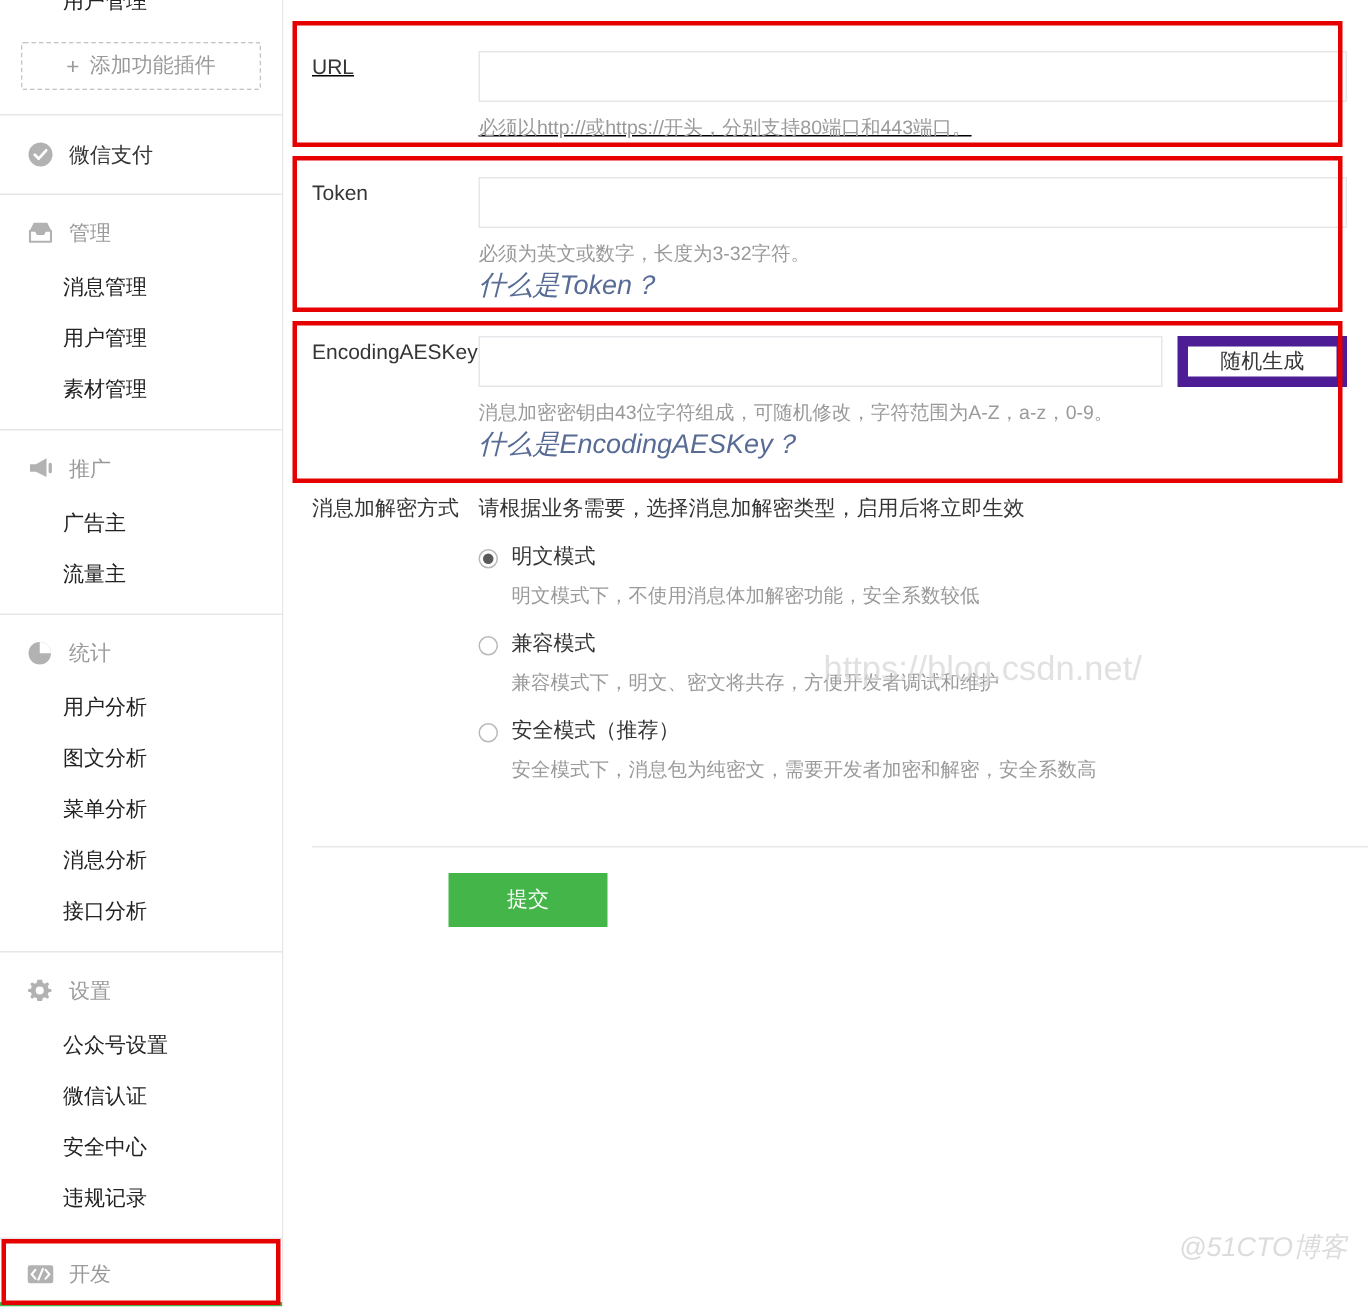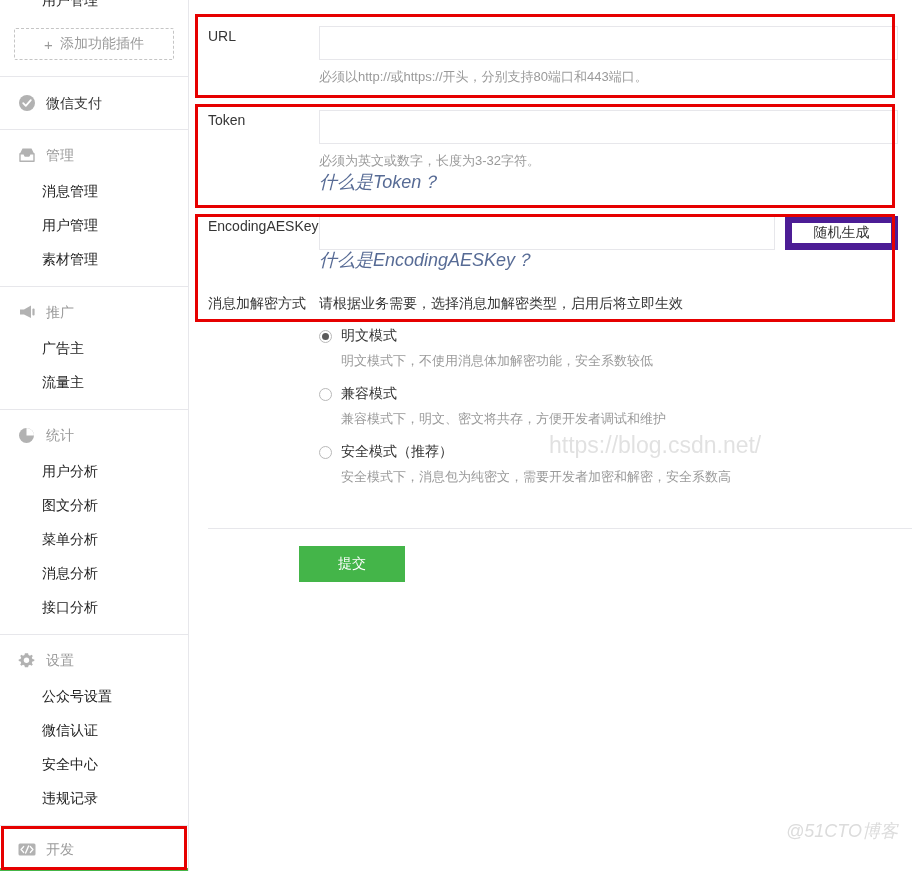--- a/index.html
+++ b/index.html
@@ -341,21 +341,21 @@
       <div class="sb-active-wrap">
         <div class="sb-active">基本配置</div>
       </div>
     </div>
 
     <div class="redbox-sidebar"></div>
   </div>
 
   <div class="main">
 
-    <div class="form-row" style="margin-top:26px;">
+    <div class="form-row" style="margin-top:34px;text-decoration:underline;">
       <div class="f-label">URL</div>
       <div class="f-body">
         <input class="inp" type="text" value="" style="">
         <div class="hint">必须以http://或https://开头，分别支持80端口和443端口。</div>
       </div>
     </div>
 
     <div class="form-row" style="margin-top:22px;">
       <div class="f-label">Token</div>
       <div class="f-body">
@@ -365,20 +365,21 @@
       </div>
     </div>
 
     <div class="form-row" style="margin-top:23px;">
       <div class="f-label">EncodingAESKey</div>
       <div class="f-body">
         <div class="inp-with-btn">
           <input class="inp" type="text" value="" style="">
           <button class="btn-gen">随机生成</button>
         </div>
+        <div class="hint">消息加密密钥由43位字符组成，可随机修改，字符范围为A-Z，a-z，0-9。</div>
         <a class="link">什么是EncodingAESKey？</a>
       </div>
     </div>
 
     <div class="form-row" style="margin-top:23px;font-family:Liberation Mono, monospace;">
       <div class="f-label">消息加解密方式</div>
       <div class="f-body" style="padding-right:20px;">
         <div class="radio-intro">请根据业务需要，选择消息加解密类型，启用后将立即生效</div>
 
         <div class="radio-item">

